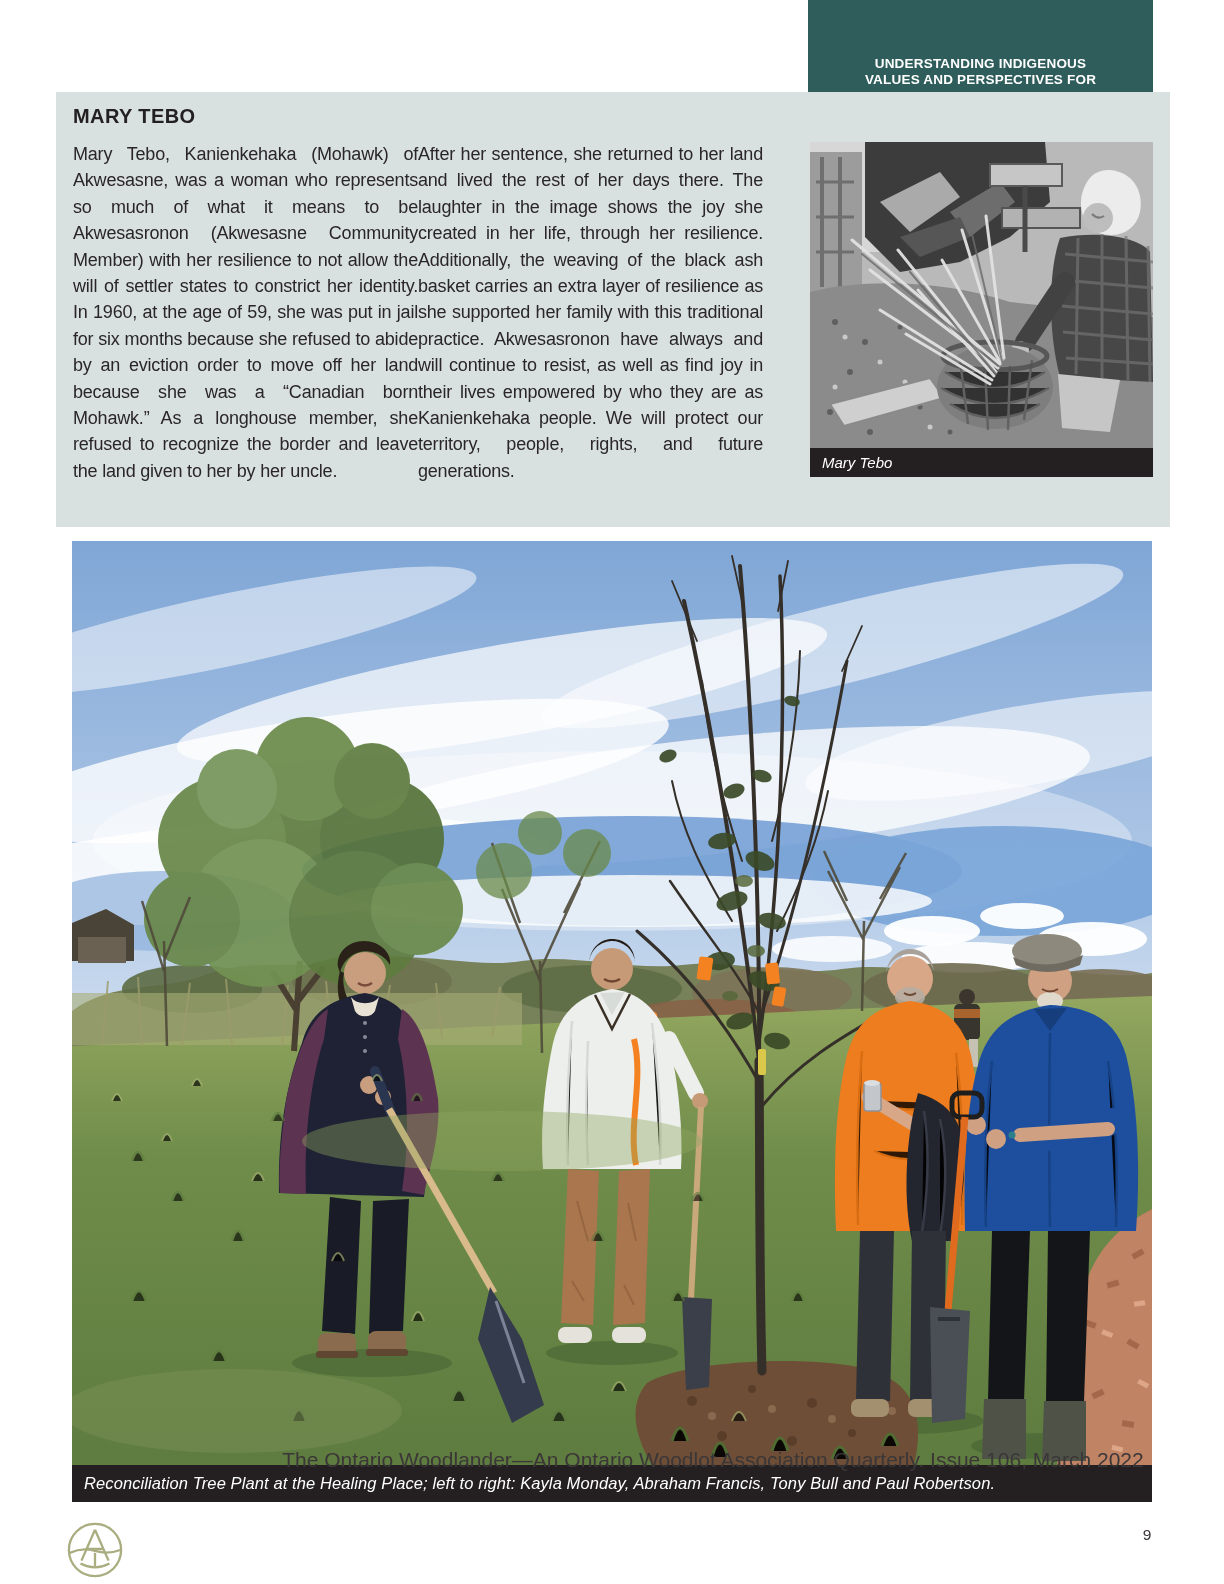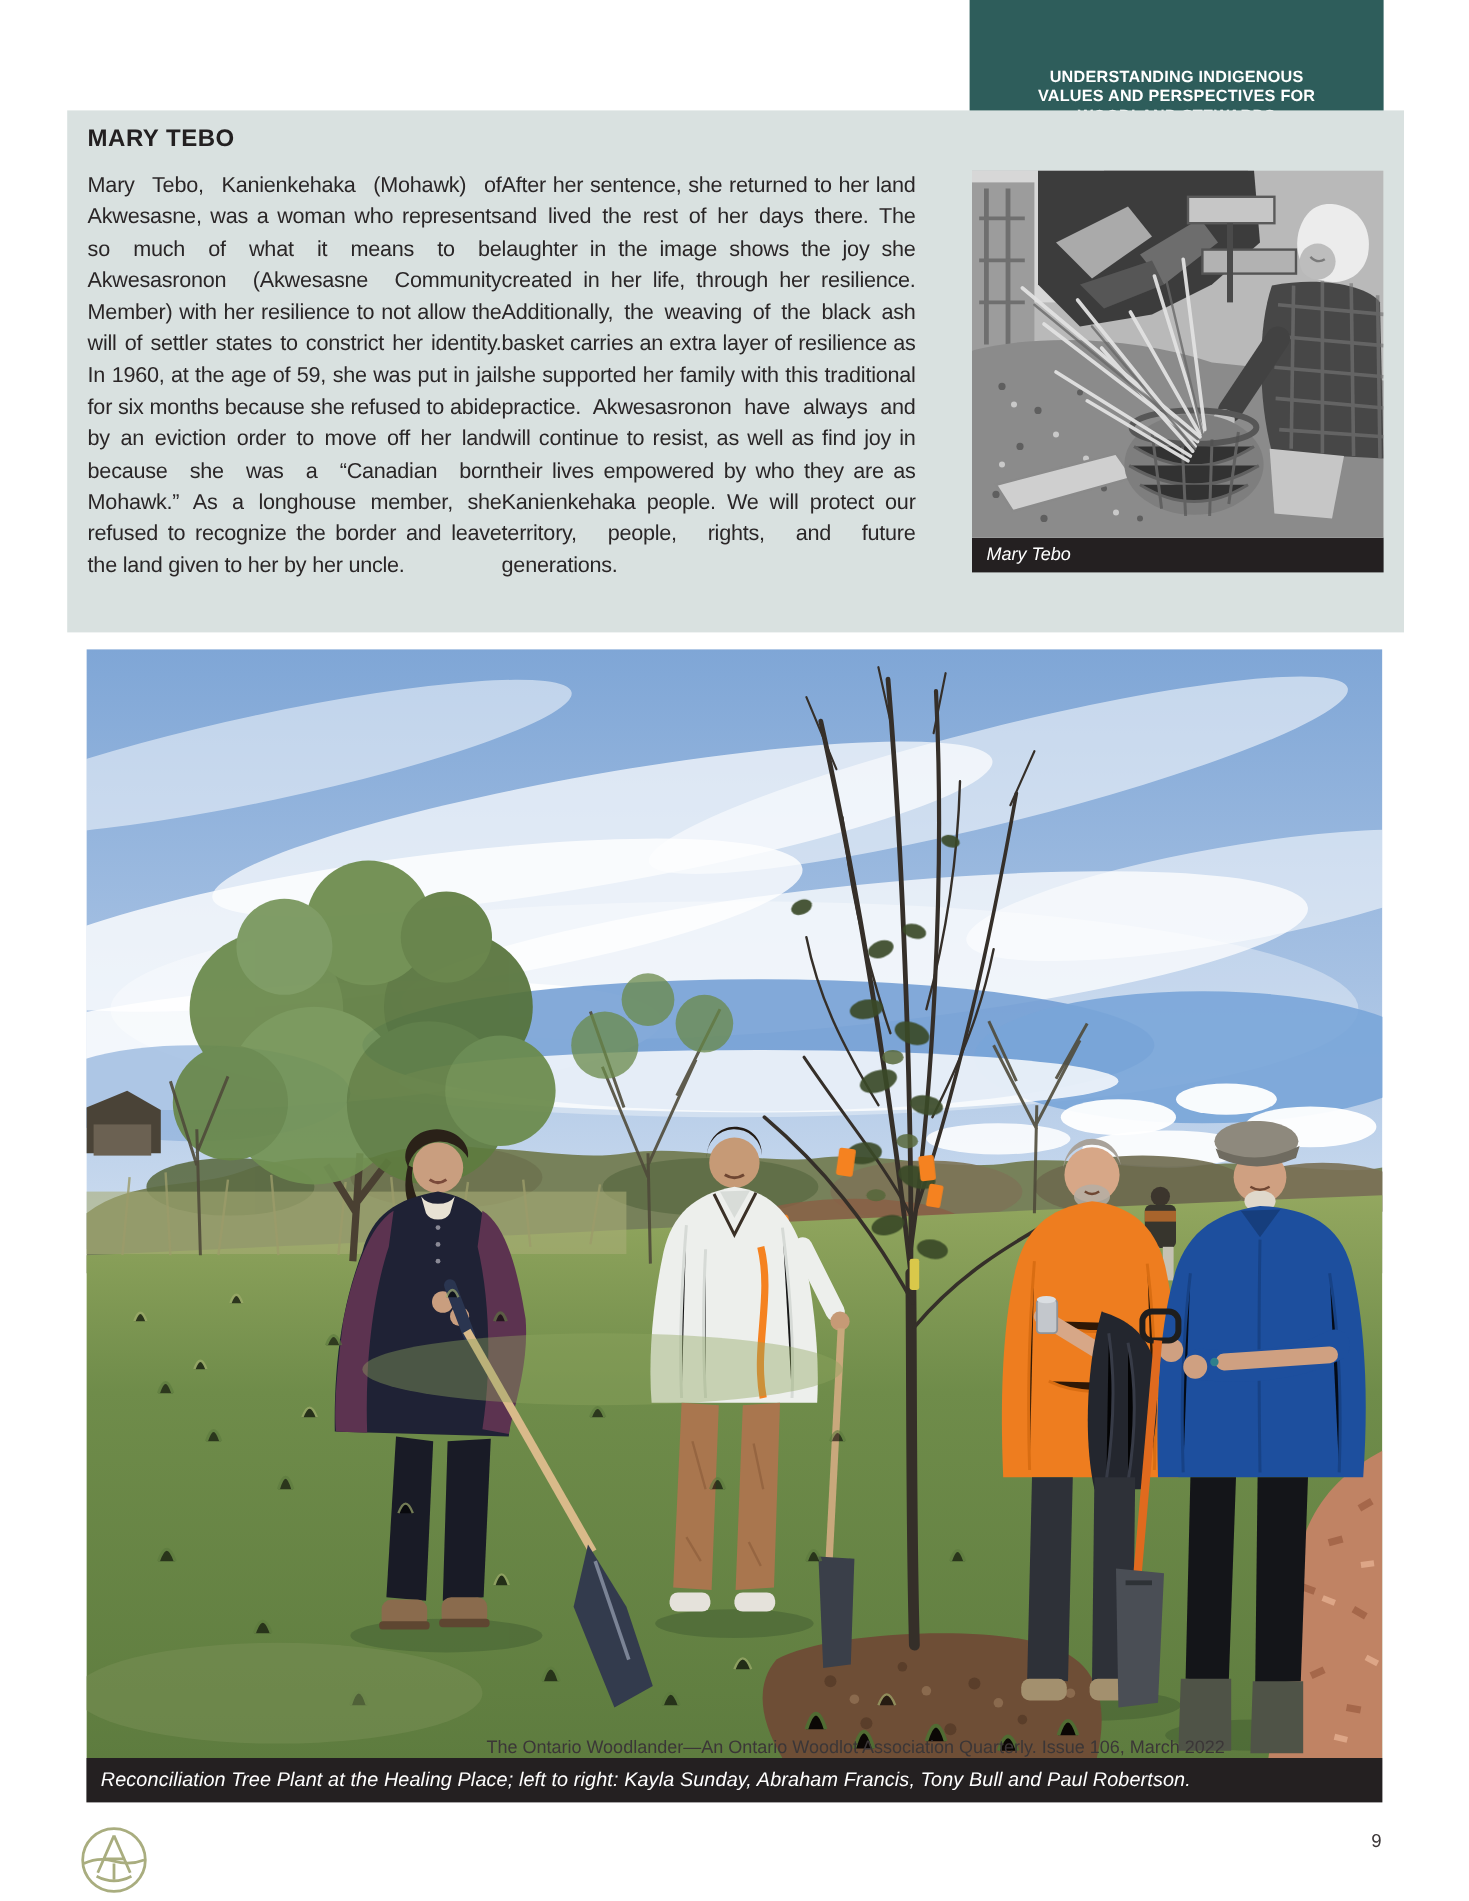--- a/index.html
+++ b/index.html
@@ -42,21 +42,21 @@
   .main-photo svg { display:block; }
   .m-caption {
     height:37px; background:#242021; color:#ffffff; font-style:italic;
     font-size:16.5px; display:flex; align-items:center; padding-left:12px;
     letter-spacing:0.1px;
   }
   
   .footer-logo { position:absolute; left:66px; top:1521px; width:58px; height:58px; }
   .footer-text {
     position:absolute; left:202px; right:0; top:1448px; text-align:center;
-    font-size:15px; color:#3B3637;
+    font-size:21px; color:#3B3637;
   }
   .page-num {
     position:absolute; left:1130px; top:1526px; width:34px; text-align:center;
     font-size:15.5px; color:#3B3637;
   }
 </style>
 </head>
 <body>
 
 <div class="page">
@@ -485,21 +485,21 @@
         <path d="M40,560 q5,-14 10,0 M120,545 q5,-14 10,0 M300,540 q5,-12 10,0 M90,600 q5,-14 10,0 M180,640 q6,-16 12,0 M260,720 q6,-16 12,0 M340,780 q6,-18 12,0 M540,850 q7,-18 14,0 M660,880 q7,-18 14,0"></path>
       </g>
       <ellipse cx="160" cy="870" rx="170" ry="42" fill="#7A8F55" opacity="0.5"></ellipse>
       <ellipse cx="430" cy="600" rx="200" ry="30" fill="#8FA45F" opacity="0.4"></ellipse>
 
       <g stroke="#4E7034" stroke-width="3" opacity="0.9">
         <path d="M600,900 q8,-26 16,0 M640,916 q8,-28 16,0 M700,910 q8,-26 16,0 M760,918 q8,-24 16,0 M810,905 q8,-24 16,0"></path>
       </g>
     </svg>
     <div class="m-caption">
-      <span>Reconciliation Tree Plant at the Healing Place; left to right: Kayla Sunday, Abraham Francis, Tony Bull and Paul Robertson.</span>
+      <span>Reconciliation Tree Plant at the Healing Place; left to right: Kayla Monday, Abraham Francis, Tony Bull and Paul Robertson.</span>
     </div>
   </div>
 
   <svg class="footer-logo" viewBox="0 0 60 60">
     <g fill="none" stroke="#A9AD7F" stroke-width="2.4">
       <circle cx="30" cy="30" r="27"></circle>
       <path d="M4,33 Q17,27 30,31 Q43,35 56,30"></path>
       <path d="M30,9 L16,41 M30,9 L44,41 M21,29 L39,29"></path>
       <path d="M30,33 L30,47"></path>
       <path d="M15,44 Q30,52 45,44"></path>

